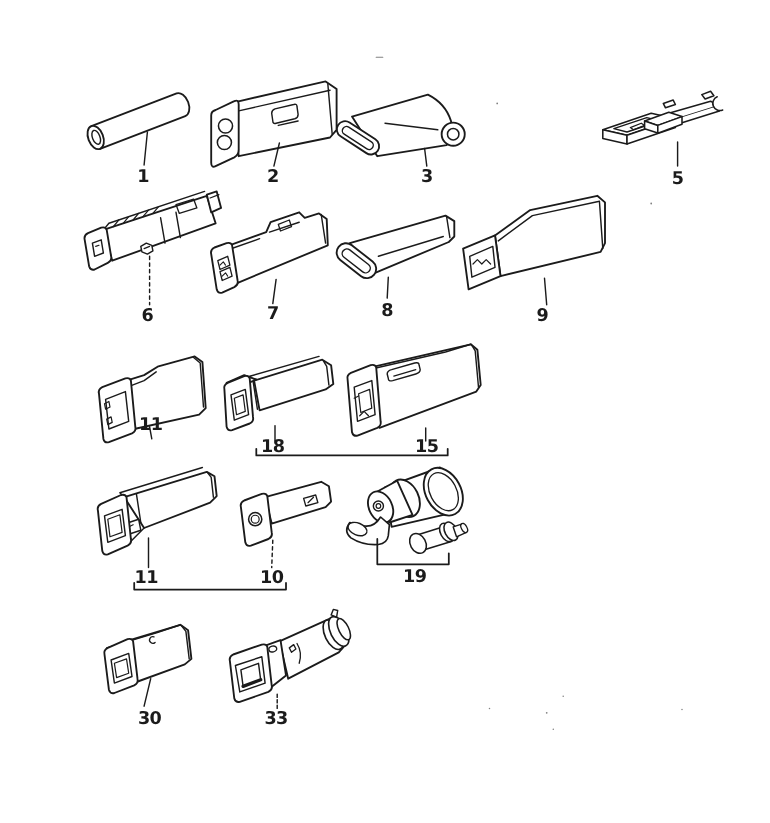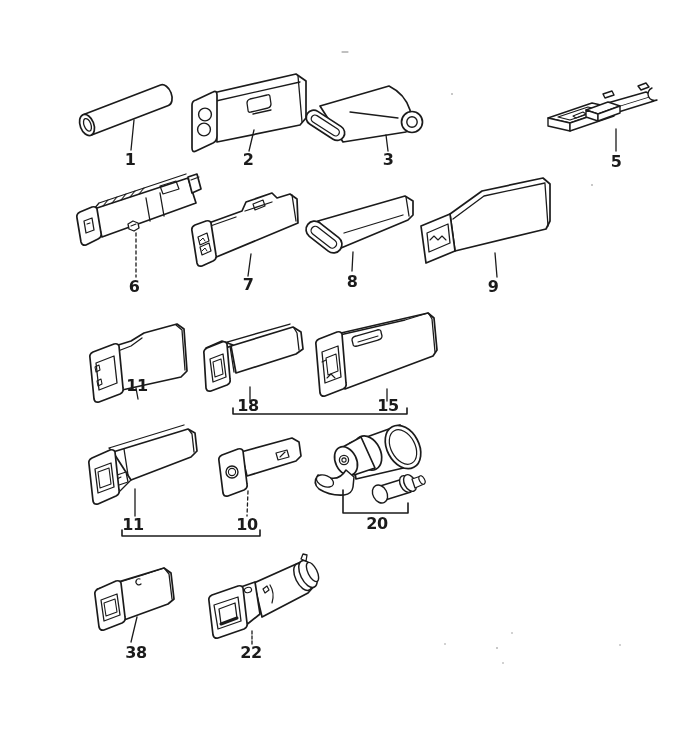--- a/index.html
+++ b/index.html
@@ -259,16 +259,16 @@
   <span class="callout" style="left:616px;top:154px">5</span>
   <span class="callout" style="left:134px;top:279px">6</span>
   <span class="callout" style="left:248px;top:277px">7</span>
   <span class="callout" style="left:352px;top:274px">8</span>
   <span class="callout" style="left:493px;top:279px">9</span>
   <span class="callout" style="left:137px;top:378px">11</span>
   <span class="callout" style="left:248px;top:398px">18</span>
   <span class="callout" style="left:388px;top:398px">15</span>
   <span class="callout" style="left:133px;top:517px">11</span>
   <span class="callout" style="left:247px;top:517px">10</span>
-  <span class="callout" style="left:377px;top:516px">20</span>
-  <span class="callout" style="left:136px;top:645px">38</span>
-  <span class="callout" style="left:251px;top:645px">22</span>
+  <span class="callout" style="left:377px;top:516px">19</span>
+  <span class="callout" style="left:136px;top:645px">30</span>
+  <span class="callout" style="left:251px;top:645px">33</span>
 </div>
 
 </body></html>

